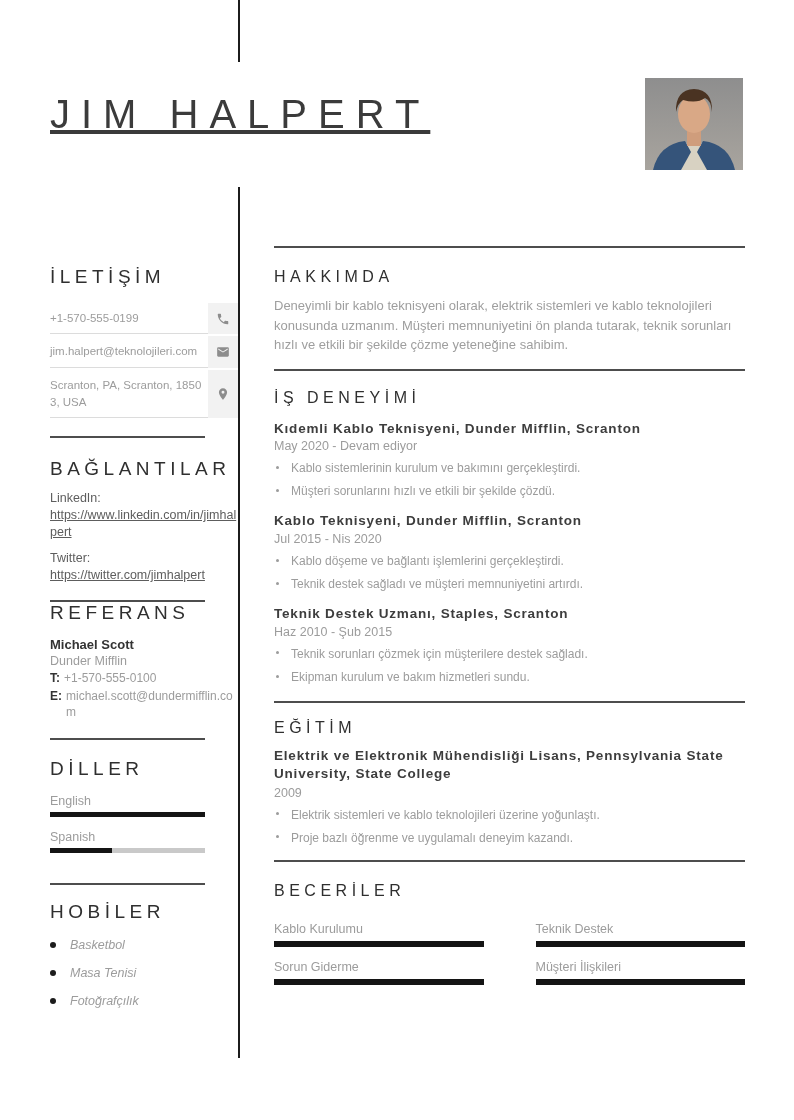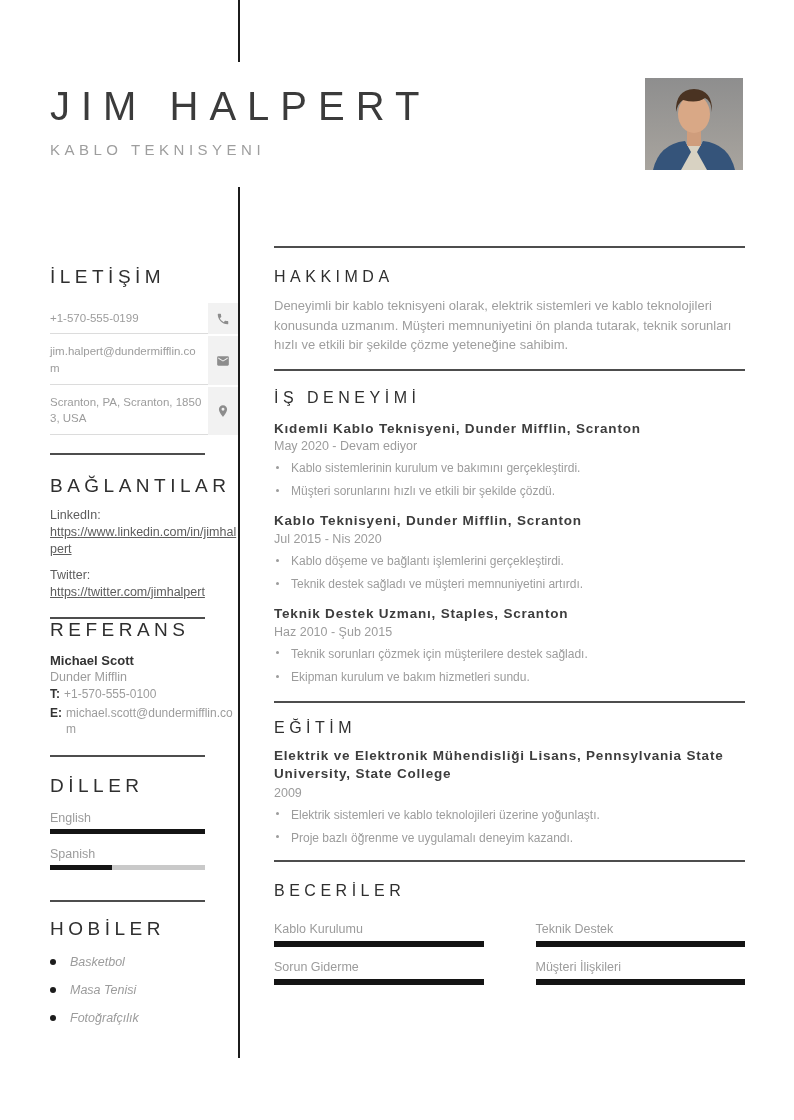--- a/index.html
+++ b/index.html
@@ -9,21 +9,21 @@
     background: #ffffff;
     position: relative;
     overflow: hidden;
     color: #3a3a3a;
   }
   .vline { position: absolute; left: 238px; width: 2px; background: #1c1c1c; }
   .vline-top { top: 0; height: 62px; }
   .vline-main { top: 187px; height: 871px; }
 
   
-  .header { position: absolute; left: 50px; top: 84px; width: 560px; }
+  .header { position: absolute; left: 50px; top: 92px; width: 560px; text-decoration: underline; }
   .name { font-size: 40px; font-weight: 400; letter-spacing: 11px; color: #3b3b3b; white-space: nowrap; }
   .job-title { margin-top: 12px; font-size: 15px; font-weight: 400; letter-spacing: 4.5px; color: #9e9e9e; }
   .photo { position: absolute; left: 645px; top: 78px; width: 98px; height: 92px; overflow: hidden; }
   .photo svg { display: block; }
 
   
   .rule { border: 0; border-top: 2px solid #4d4d4d; }
   .sec-heading { font-size: 19px; font-weight: 500; letter-spacing: 4.5px; color: #2f2f2f; line-height: 1.2; overflow-wrap: anywhere; }
 
   
@@ -94,21 +94,20 @@
   .skill-fill { height: 100%; background: #141414; }
 </style>
 </head>
 <body>
 
 <div class="vline vline-top"></div>
 <div class="vline vline-main"></div>
 
 <div class="header">
   <div class="name">JIM HALPERT</div>
-  <div class="job-title">KABLO TEKNISYENI</div>
 </div>
 
 <div class="photo">
   <svg width="98" height="92" viewBox="0 0 98 92" xmlns="http://www.w3.org/2000/svg">
     <defs>
       <linearGradient id="pbg" x1="0" y1="0" x2="0" y2="1">
         <stop offset="0" stop-color="#8e8e8e"></stop>
         <stop offset="1" stop-color="#a8a49e"></stop>
       </linearGradient>
     </defs>
@@ -131,21 +130,21 @@
   <div class="contact-list">
     <div class="contact-row">
       <div class="contact-text">+1-570-555-0199</div>
       <div class="contact-icon-cell">
         <svg viewBox="0 0 24 24">
             <path d="M6.6 10.8c1.4 2.8 3.8 5.1 6.6 6.6l2.2-2.2c.3-.3.7-.4 1-.2 1.1.4 2.3.6 3.6.6.6 0 1 .4 1 1V20c0 .6-.4 1-1 1C10.6 21 3 13.4 3 4c0-.6.4-1 1-1h3.5c.6 0 1 .4 1 1 0 1.2.2 2.4.6 3.6.1.3 0 .7-.2 1l-2.3 2.2z"></path>
           </svg>
       </div>
     </div>
     <div class="contact-row">
-      <div class="contact-text">jim.halpert@dundermifflin.com</div>
+      <div class="contact-text">jim.halpert@teknolojileri.com</div>
       <div class="contact-icon-cell">
         <svg viewBox="0 0 24 24">
             <path d="M20 4H4c-1.1 0-2 .9-2 2v12c0 1.1.9 2 2 2h16c1.1 0 2-.9 2-2V6c0-1.1-.9-2-2-2zm0 4l-8 5-8-5V6l8 5 8-5v2z"></path>
           </svg>
       </div>
     </div>
     <div class="contact-row">
       <div class="contact-text">Scranton, PA, Scranton, 18503, USA</div>
       <div class="contact-icon-cell">
         <svg viewBox="0 0 24 24">

